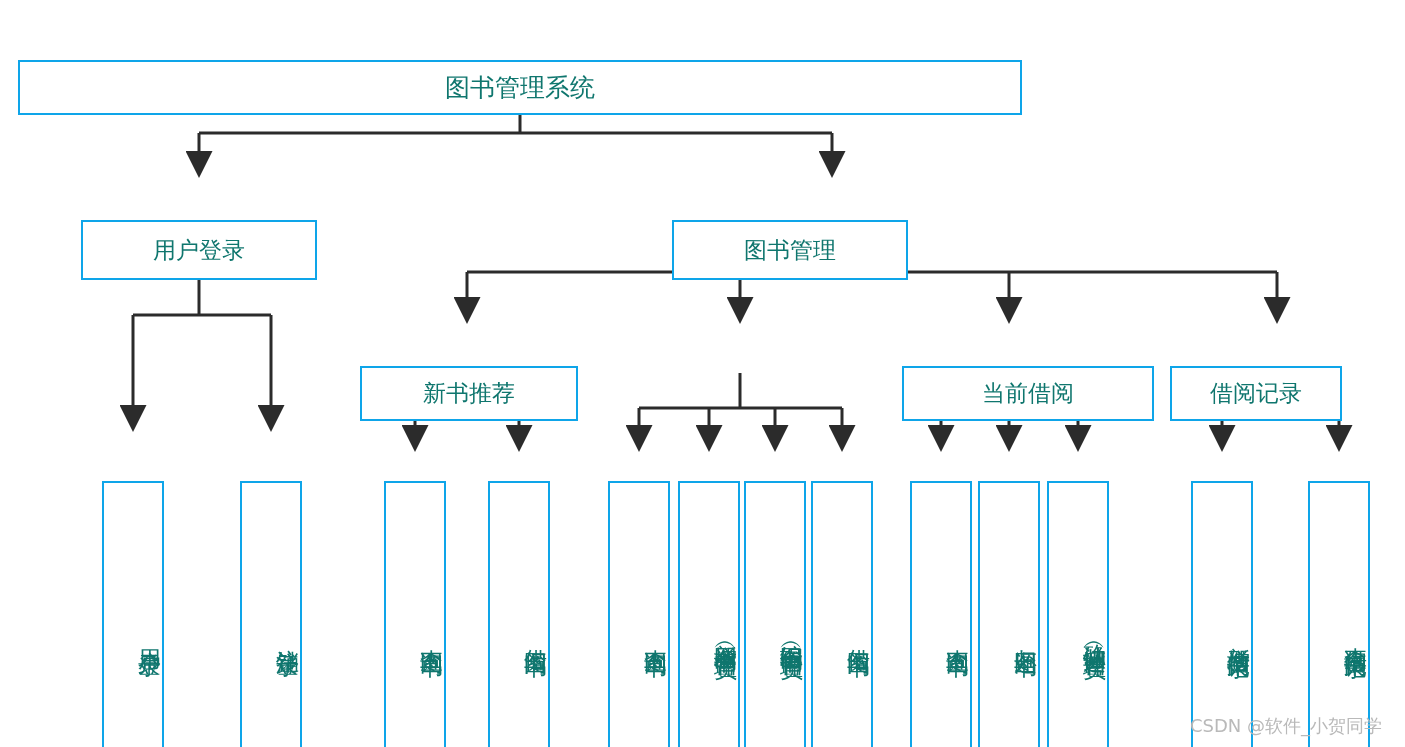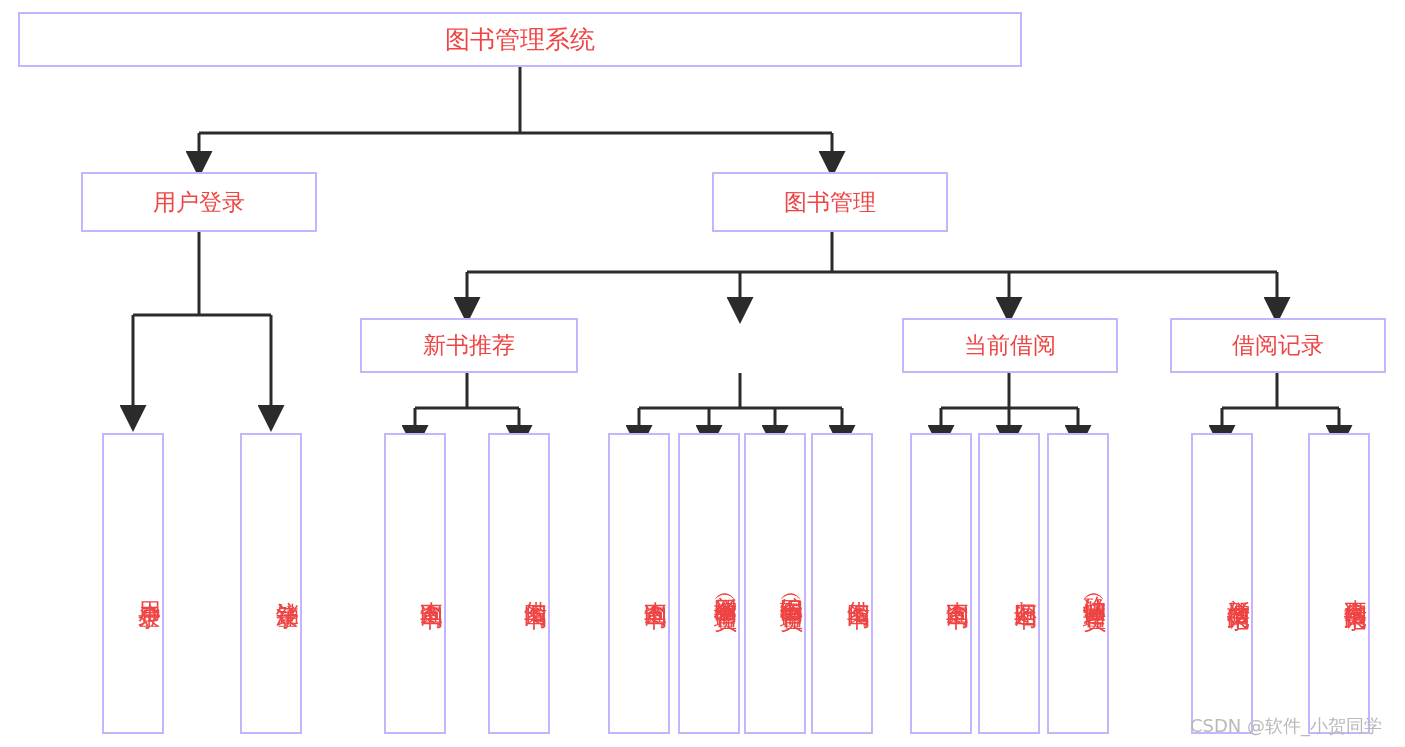--- a/index.html
+++ b/index.html
@@ -23,26 +23,27 @@
     left: 0;
     top: 0;
     width: 1405px;
     height: 747px;
     pointer-events: none;
   }
   .node {
     position: absolute;
     box-sizing: border-box;
     background: #ffffff;
-    border: 2px solid #c4b5fd;
+    border: 2px solid #0ea5e9;
     display: flex;
     align-items: center;
     justify-content: center;
-    color: #ef4444;
+    color: #0f766e;
     z-index: 2;
+    margin-top: 48px;
   }
   .node.root      { font-size: 25px; }
   .node.level2    { font-size: 23px; }
   .node.level3    { font-size: 23px; }
   .node.leaf {
     font-size: 23px;
     writing-mode: vertical-rl;
     text-orientation: upright;
     align-items: flex-start;
     justify-content: center;
@@ -123,31 +124,31 @@
     </g>
   </svg>
 
   <div class="node root" style="left:18px; top:12px; width:1004px; height:55px;">
     <span class="label">图书管理系统</span>
   </div>
 
   <div class="node level2" style="left:81px; top:172px; width:236px; height:60px;">
     <span class="label">用户登录</span>
   </div>
-  <div class="node level2" style="left:712px; top:172px; width:236px; height:60px;">
+  <div class="node level2" style="left:672px; top:172px; width:236px; height:60px;">
     <span class="label">图书管理</span>
   </div>
 
   <div class="node level3" style="left:360px; top:318px; width:218px; height:55px;">
     <span class="label">新书推荐</span>
   </div>
-  <div class="node level3" style="left:902px; top:318px; width:216px; height:55px;">
+  <div class="node level3" style="left:902px; top:318px; width:252px; height:55px;">
     <span class="label">当前借阅</span>
   </div>
-  <div class="node level3" style="left:1170px; top:318px; width:216px; height:55px;">
+  <div class="node level3" style="left:1170px; top:318px; width:172px; height:55px;">
     <span class="label">借阅记录</span>
   </div>
 
   <div class="node leaf" style="left:102px; top:433px; width:62px; height:301px;">
     <span class="label">用户登录</span>
   </div>
   <div class="node leaf" style="left:240px; top:433px; width:62px; height:301px;">
     <span class="label">注销登录</span>
   </div>
 

